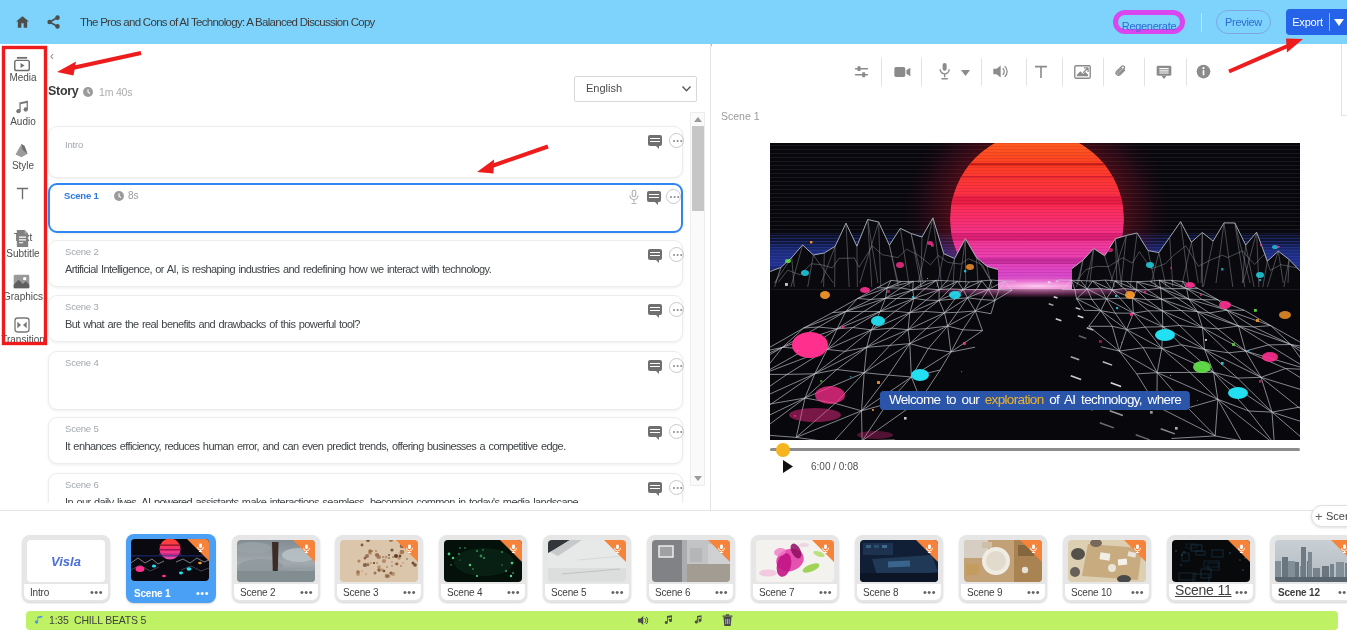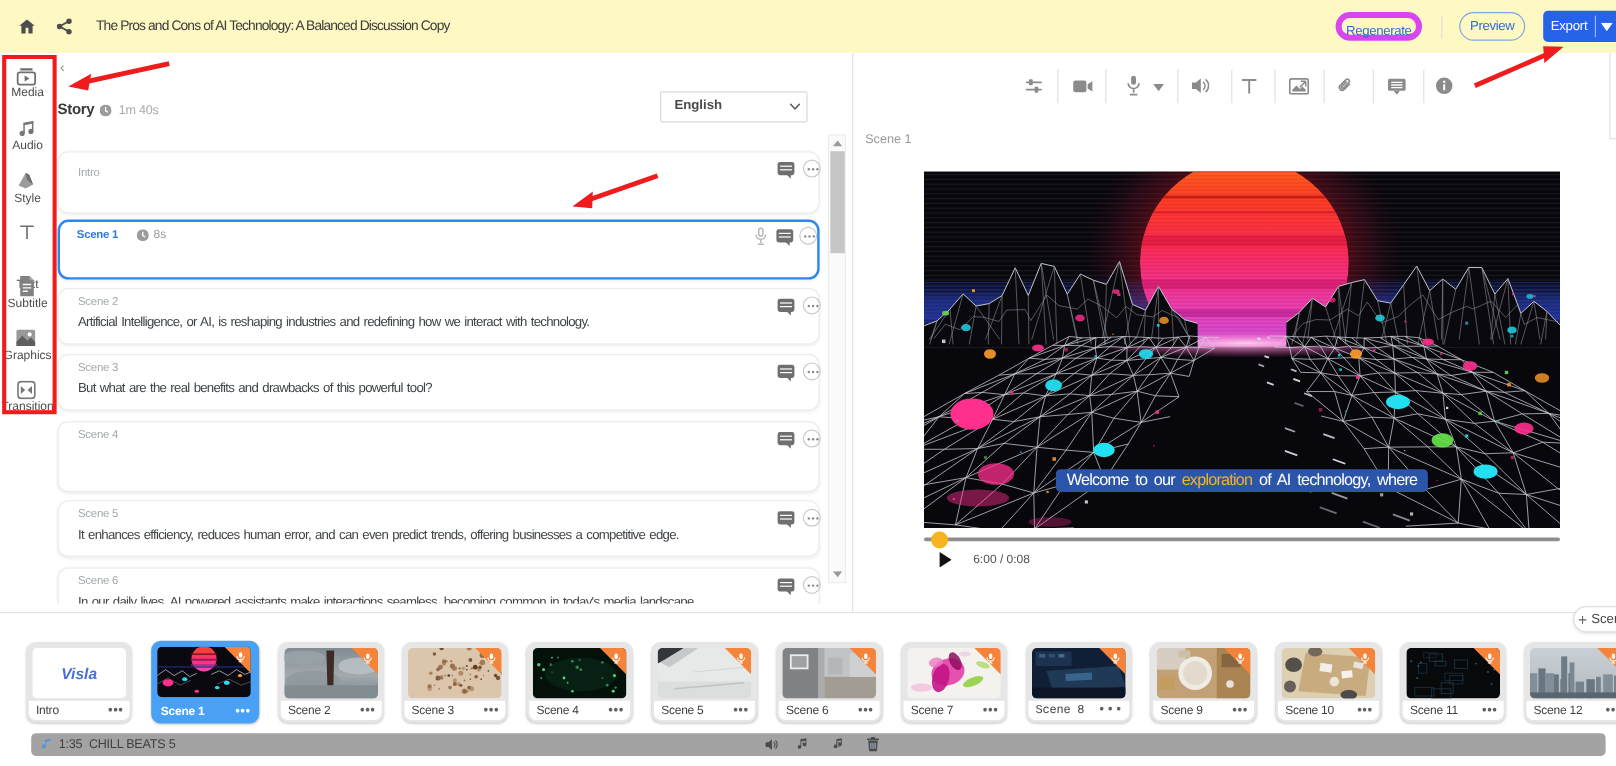--- a/index.html
+++ b/index.html
@@ -24,21 +24,21 @@
   border-radius:50%; background:#8a8a8a; box-shadow:3.6px 0 0 #8a8a8a, 7.2px 0 0 #8a8a8a; }
 .card.sel .lbl { left:14px; top:5px; }
 .card.sel .txt { left:14px; top:22px; }
 .card.sel .cmt { left:597px; top:6px; }
 .card.sel .dots { left:616px; top:4px; }
 .tdiv { top:14px; width:1px; height:28px; background:#e2e2e2; }
 </style>
 </head>
 <body>
 
-<div class="abs" style="left:0;top:0;width:1347px;height:47px;background:#fef9c3;border-bottom:1px solid #ebebeb;">
+<div class="abs" style="left:0;top:0;width:1347px;height:47px;background:#7dd3fc;border-bottom:1px solid #ebebeb;">
 
   <svg class="abs ic" style="left:15px;top:15px;" width="15" height="14" viewBox="0 0 24 24" fill="#4d4d4d">
     <path d="M12 2 L23 11 H20 V22 H14 V14 H10 V22 H4 V11 H1 Z"></path>
   </svg>
 
   <svg class="abs ic" style="left:47px;top:15px;" width="14" height="14" viewBox="0 0 24 24" fill="none" stroke="#4d4d4d" stroke-width="2.6">
     <circle cx="18" cy="4.5" r="2.6" fill="#4d4d4d"></circle>
     <circle cx="4.5" cy="12" r="2.6" fill="#4d4d4d"></circle>
     <circle cx="18" cy="19.5" r="2.6" fill="#4d4d4d"></circle>
     <path d="M6.8 10.7 L15.8 5.6 M6.8 13.3 L15.8 18.4"></path>
@@ -110,21 +110,21 @@
 
 <div class="abs" style="left:46px;top:44px;width:665px;height:466px;background:#fff;border-right:1px solid #e4e4e4;overflow:hidden;">
   <div class="abs" style="left:4px;top:5px;color:#8a8a8a;font-size:12px;">‹</div>
   <div class="abs" style="left:2px;top:40px;font-size:12.5px;font-weight:bold;color:#3a3a3a;letter-spacing:-0.3px;">Story</div>
   <svg class="abs" style="left:37px;top:43px;" width="10" height="10" viewBox="0 0 10 10">
       <circle cx="5" cy="5" r="5" fill="#9b9b9b"></circle>
       <path d="M5 2.2 V5.3 L7 6.5" stroke="#fff" stroke-width="1.1" fill="none"></path>
     </svg>
   <div class="abs" style="left:53px;top:42px;font-size:10.5px;color:#ababab;letter-spacing:-0.2px;">1m 40s</div>
 
-  <div class="abs" style="left:504px;top:32px;width:123px;height:26px;border:1px solid #d8d8d8;border-radius:2px;background:#fff;font-weight:bold;">
+  <div class="abs" style="left:528px;top:32px;width:123px;height:26px;border:1px solid #d8d8d8;border-radius:2px;background:#fff;">
     <span class="abs" style="left:11px;top:5px;font-size:11px;color:#4a4a4a;">English</span>
     <svg class="abs" style="left:107px;top:9px;" width="9" height="6" viewBox="0 0 9 6">
         <path d="M0.5 0.5 L4.5 4.8 L8.5 0.5" stroke="#555" stroke-width="1.3" fill="none"></path>
       </svg>
   </div>
 
   <div class="abs card" style="left:2px;top:82px;width:635px;height:52px;">
     <div class="lbl" style="top:12px;">Intro</div>
       <div class="cmt"></div>
       <div class="dots">⋯</div>
@@ -741,21 +741,21 @@
         <ellipse cx="48" cy="5" rx="5" ry="2" fill="#e8c2da" opacity="0.6"></ellipse>
         <polygon points="56,0 78,0 78,22" fill="#f5843a"></polygon>
         <g transform="translate(69.5,4.5)">
           <rect x="-1.4" y="0" width="2.8" height="4.6" rx="1.4" fill="#fff"></rect>
           <path d="M-3 3.4 a3 3 0 0 0 6 0 M0 6.4 v1.6 M-1.6 8 h3.2" stroke="#fff" stroke-width="0.9" fill="none"></path>
         </g>
       </svg>
       <span style="position:absolute;left:8px;bottom:4px;font-size:10px;color:#3f3f3f;font-weight:normal;letter-spacing:-0.2px;">Scene 7</span>
       <span style="position:absolute;right:7px;bottom:4px;font-size:11px;color:#606060;letter-spacing:0.5px;">•••</span>
     </div>
-    <div style="position:absolute;left:855px;top:24px;width:88px;height:67px;background:#e6e6e6;border-radius:8px;box-shadow:0 1px 2px rgba(0,0,0,0.18);font-family:Liberation Mono, monospace;">
+    <div style="position:absolute;left:855px;top:24px;width:88px;height:67px;background:#e6e6e6;border-radius:8px;box-shadow:0 1px 2px rgba(0,0,0,0.18);">
       <div style="position:absolute;left:2px;right:2px;bottom:2px;height:16px;background:#fff;border-radius:0 0 6px 6px;"></div>
       <svg style="position:absolute;left:5px;top:5px;border-radius:4px;display:block;" width="78" height="42" viewBox="0 0 78 42">
         <rect width="78" height="42" fill="#111f36"></rect>
         <rect x="3" y="3" width="30" height="12" fill="#1e3450" opacity="0.95"></rect>
         <rect x="6" y="5" width="5" height="3" fill="#3a5f84"></rect>
         <rect x="14" y="5" width="5" height="3" fill="#2e4e70"></rect>
         <rect x="22" y="5" width="5" height="3" fill="#44709a" opacity="0.9"></rect>
         <polygon points="12,19 72,15 78,32 18,38" fill="#203956"></polygon>
         <rect x="28" y="21" width="22" height="6" fill="#3e6d96" opacity="0.85" transform="rotate(-3 39 24)"></rect>
         <rect x="0" y="33" width="78" height="9" fill="#0b1526"></rect>
@@ -832,21 +832,21 @@
         <circle cx="58" cy="13" r="0.8" fill="#3a6a88" opacity="0.8"></circle>
         <circle cx="10" cy="15" r="0.8" fill="#3a6a88" opacity="0.8"></circle>
         <circle cx="71" cy="30" r="0.8" fill="#3a6a88" opacity="0.8"></circle>
         <circle cx="12" cy="12" r="0.8" fill="#3a6a88" opacity="0.8"></circle>
         <polygon points="56,0 78,0 78,22" fill="#f5843a"></polygon>
         <g transform="translate(69.5,4.5)">
           <rect x="-1.4" y="0" width="2.8" height="4.6" rx="1.4" fill="#fff"></rect>
           <path d="M-3 3.4 a3 3 0 0 0 6 0 M0 6.4 v1.6 M-1.6 8 h3.2" stroke="#fff" stroke-width="0.9" fill="none"></path>
         </g>
       </svg>
-      <span style="position:absolute;left:8px;bottom:4px;font-size:10px;color:#3f3f3f;font-weight:normal;letter-spacing:-0.2px;">Scene 11</span>
+      <span style="position:absolute;left:8px;bottom:4px;font-size:14px;color:#3f3f3f;font-weight:normal;letter-spacing:-0.2px;text-decoration:underline;">Scene 11</span>
       <span style="position:absolute;right:7px;bottom:4px;font-size:11px;color:#606060;letter-spacing:0.5px;">•••</span>
     </div>
     <div style="position:absolute;left:1270px;top:24px;width:88px;height:67px;background:#e6e6e6;border-radius:8px;box-shadow:0 1px 2px rgba(0,0,0,0.18);">
       <div style="position:absolute;left:2px;right:2px;bottom:2px;height:16px;background:#fff;border-radius:0 0 6px 6px;"></div>
       <svg style="position:absolute;left:5px;top:5px;border-radius:4px;display:block;" width="78" height="42" viewBox="0 0 78 42">
         <defs>
           <linearGradient id="t12" x1="0" y1="0" x2="0" y2="1">
             <stop offset="0" stop-color="#c9d0d5"></stop>
             <stop offset="1" stop-color="#b2bac0"></stop>
           </linearGradient>
@@ -866,25 +866,25 @@
         <rect x="77" y="22" width="6" height="20" fill="#697680"></rect>
         <rect x="26" y="7" width="5" height="30" fill="#6e7b85"></rect>
         <rect x="33" y="12" width="4" height="25" fill="#7b8892"></rect>
         <rect x="0" y="37" width="78" height="5" fill="#5a666f"></rect>
         <polygon points="56,0 78,0 78,22" fill="#f5843a"></polygon>
         <g transform="translate(69.5,4.5)">
           <rect x="-1.4" y="0" width="2.8" height="4.6" rx="1.4" fill="#fff"></rect>
           <path d="M-3 3.4 a3 3 0 0 0 6 0 M0 6.4 v1.6 M-1.6 8 h3.2" stroke="#fff" stroke-width="0.9" fill="none"></path>
         </g>
       </svg>
-      <span style="position:absolute;left:8px;bottom:4px;font-size:10px;color:#3f3f3f;font-weight:normal;letter-spacing:-0.2px;text-align:center;">Scene 12</span>
-      <span style="position:absolute;right:7px;bottom:4px;font-size:11px;color:#606060;letter-spacing:0.5px;">•••</span>
-    </div>
-
-  <div class="abs" style="left:26px;top:100px;width:1312px;height:19px;background:#a3a3a3;border-radius:4px;">
+      <span style="position:absolute;left:8px;bottom:4px;font-size:10px;color:#3f3f3f;font-weight:bold;letter-spacing:-0.2px;text-align:center;">Scene 12</span>
+      <span style="position:absolute;right:7px;bottom:4px;font-size:11px;color:#606060;letter-spacing:0.5px;">•••</span>
+    </div>
+
+  <div class="abs" style="left:26px;top:100px;width:1312px;height:19px;background:#bef264;border-radius:4px;">
     <svg class="abs" style="left:8px;top:4px;" width="11" height="11" viewBox="0 0 24 24" fill="#4f94e0">
         <path d="M9 3 v12.3 a3.5 3.5 0 1 1 -1.5 -2.9 V3 Z M9 3 l9 -1.5 v4 l-9 1.8 Z"></path>
       </svg>
     <div class="abs" style="left:23px;top:3px;font-size:10.5px;color:#3f3f3f;letter-spacing:-0.2px;">1:35&nbsp;&nbsp;CHILL BEATS 5</div>
 
   <svg class="abs" style="left:611px;top:4px;" width="12" height="11" viewBox="0 0 24 22" fill="#4a4a4a">
         <path d="M2 7 H7 L12.5 2 V20 L7 15 H2 Z"></path>
         <path d="M15.5 6.5 a6 6 0 0 1 0 9 M18.5 4 a10 10 0 0 1 0 14" stroke="#4a4a4a" stroke-width="2" fill="none"></path>
       </svg>
   <svg class="abs" style="left:637px;top:4px;" width="13" height="11" viewBox="0 0 26 22" fill="#4a4a4a">

